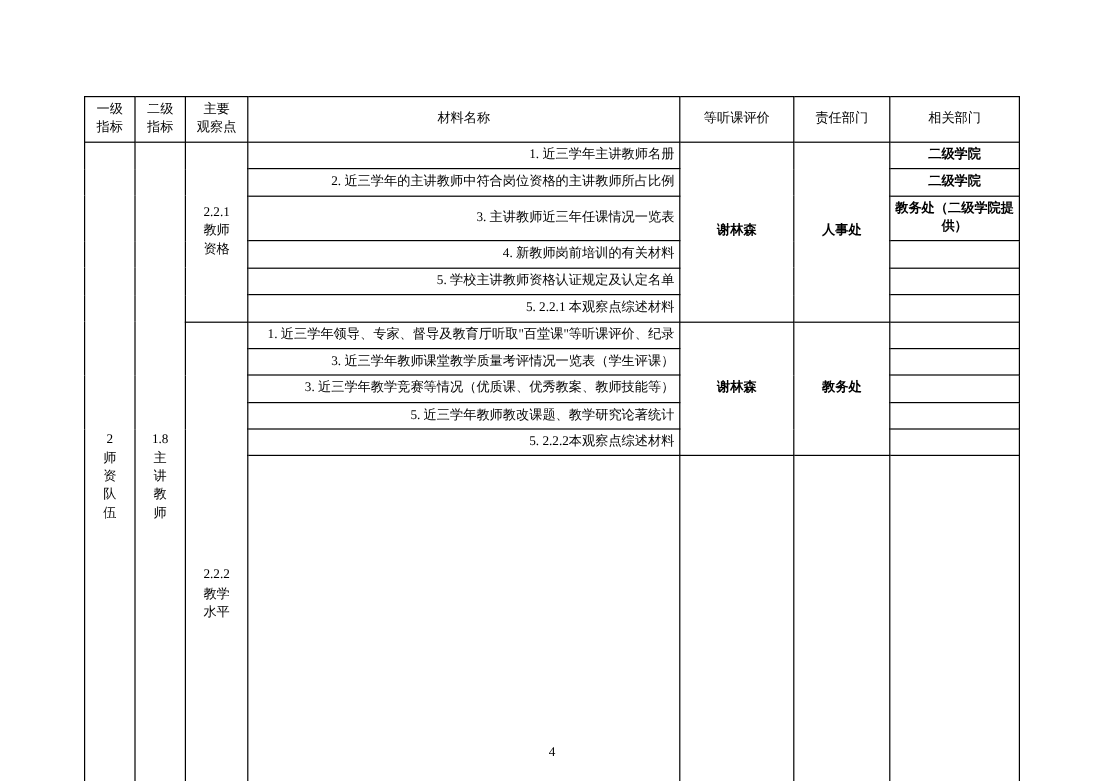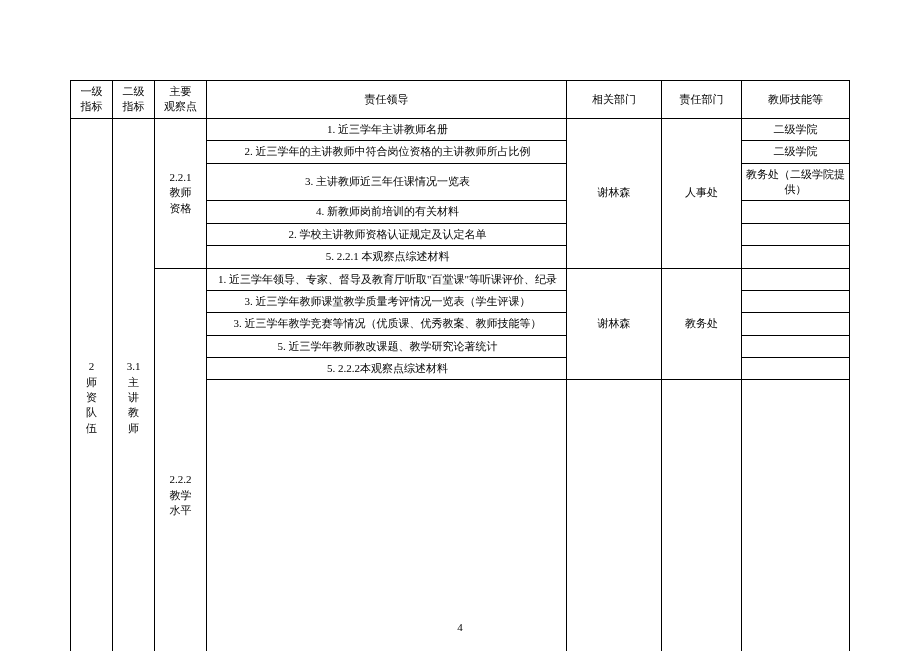--- a/index.html
+++ b/index.html
@@ -33,28 +33,28 @@
     th {
       text-align: center;
     }
     .col1 { width: 42px; }
     .col2 { width: 42px; }
     .col3 { width: 52px; }
     .col4 { width: 360px; }
     .col5 { width: 95px; }
     .col6 { width: 80px; }
     .col7 { width: auto; }
-    .center { text-align: center; }
+    .center { text-align: center; font-weight: bold; }
     .vert {
       text-align: center;
       padding: 5px 10px;
       margin-left: 29px;
     }
     .big-empty { height: 290px; }
-    .material-cell { text-align: center; padding-left: 6px; }
+    .material-cell { text-align: right; padding-left: 6px; }
     .pagenum {
       position: absolute;
       bottom: 18px;
       left: 0; right: 0;
       text-align: center;
       font-size: 11px;
     }
     .small-height { height: 17px; }
   </style>
 </head>
@@ -69,34 +69,34 @@
         <col class="col4">
         <col class="col5">
         <col class="col6">
         <col class="col7">
   </colgroup>
   <tbody>
         <tr>
     <th><span>一级<br>指标</span></th>
     <th><span>二级<br>指标</span></th>
     <th><span>主要<br>观察点</span></th>
-    <th><span>责任领导</span></th>
+    <th><span>材料名称</span></th>
+    <th><span>等听课评价</span></th>
+    <th><span>责任部门</span></th>
     <th><span>相关部门</span></th>
-    <th><span>责任部门</span></th>
-    <th><span>教师技能等</span></th>
   </tr>
 
   <tr class="small-height">
     <td rowspan="12" class="vert">
       <span>2</span><br>
       <span>师 资</span><br>
       <span>队伍</span>
     </td>
     <td rowspan="12" class="vert">
-      <span>3.1</span><br>
+      <span>1.8</span><br>
       <span>主 讲</span><br>
       <span>教师</span>
     </td>
     <td rowspan="6" class="vert">
       <span>2.2.1</span><br>
       <span>教师</span><br>
       <span>资格</span>
     </td>
     <td class="material-cell"><span>1. 近三学年主讲教师名册</span></td>
     <td rowspan="6" class="center"><span>谢林森</span></td>
@@ -109,21 +109,21 @@
   </tr>
   <tr class="small-height">
     <td class="material-cell"><span>3. 主讲教师近三年任课情况一览表</span></td>
     <td class="center"><span>教务处（二级学院提供）</span></td>
   </tr>
   <tr class="small-height">
     <td class="material-cell"><span>4. 新教师岗前培训的有关材料</span></td>
     <td></td>
   </tr>
   <tr class="small-height">
-    <td class="material-cell"><span>2. 学校主讲教师资格认证规定及认定名单</span></td>
+    <td class="material-cell"><span>5. 学校主讲教师资格认证规定及认定名单</span></td>
     <td></td>
   </tr>
   <tr class="small-height">
     <td class="material-cell"><span>5. 2.2.1 本观察点综述材料</span></td>
     <td></td>
   </tr>
 
   <tr class="small-height">
     <td rowspan="6" class="vert">
       <br><br><br>

